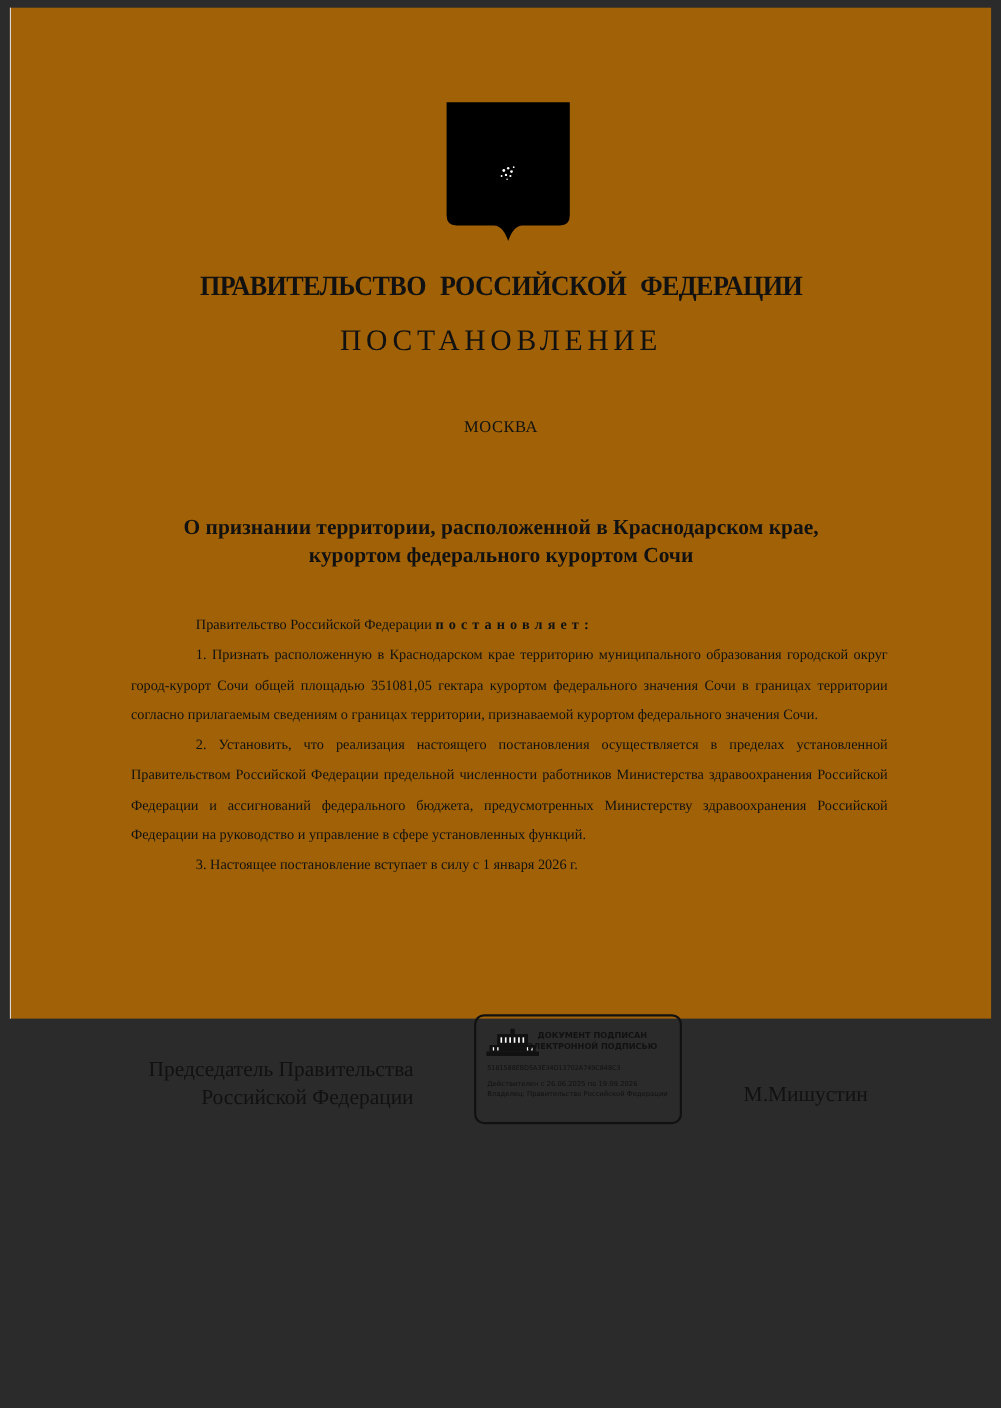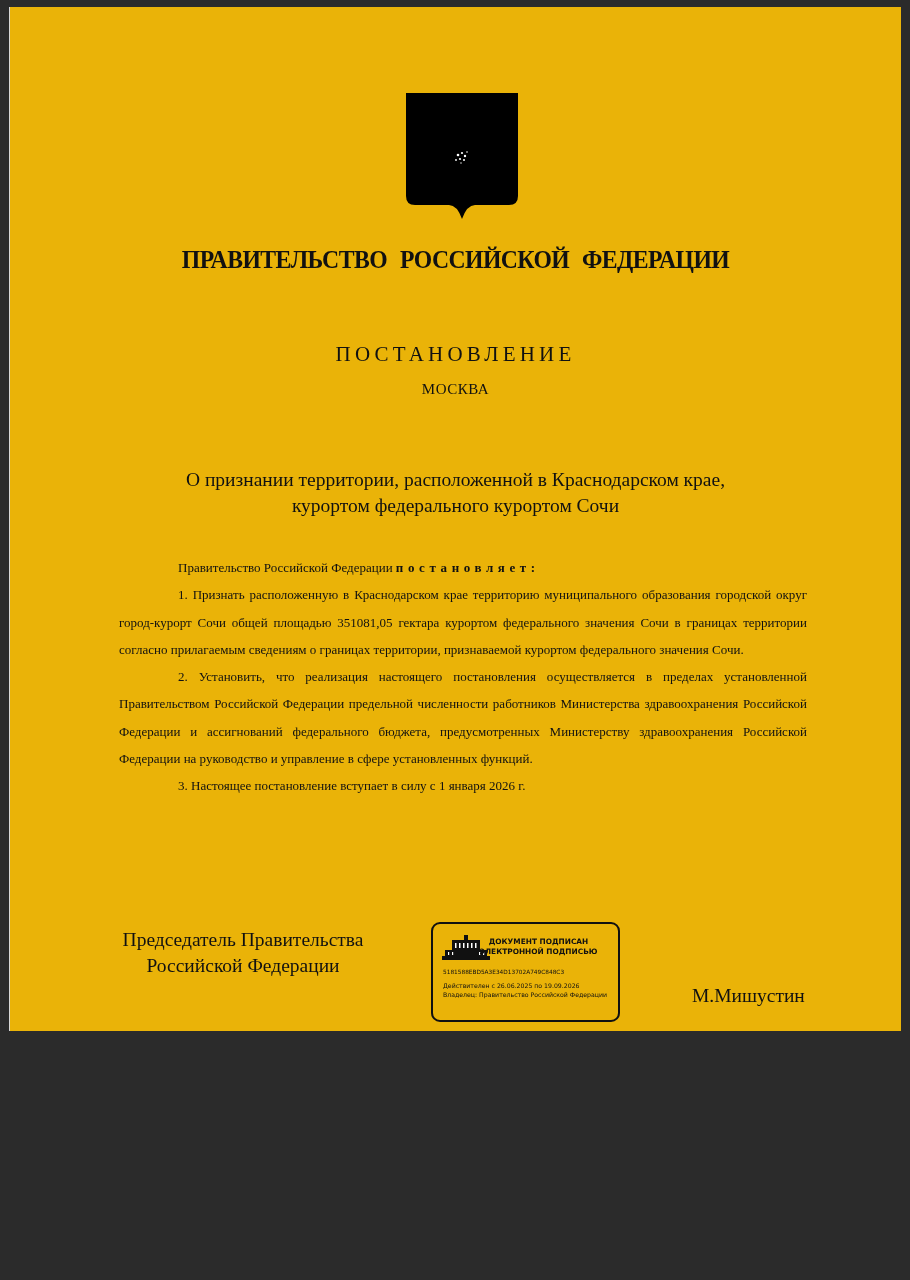--- a/index.html
+++ b/index.html
@@ -7,22 +7,22 @@
       width: 910px; height: 1280px;
       background: #2b2b2b;
       position: relative;
       overflow: hidden;
       font-family: "Liberation Serif", "DejaVu Serif", serif;
       color: #111;
     }
     .page {
       position: absolute;
       left: 9px; top: 7px;
-      width: 891px; height: 1024px;
-      background: #eab308;
+      width: 891px; height: 919px;
+      background: #a16207;
       border-left: 1px solid #d8d8d8;
     }
     .emblem {
       position: absolute;
       left: 395px; top: 85px;
       width: 114px; height: 128px;
     }
     .center {
       position: absolute;
       left: 0; width: 891px;
@@ -31,63 +31,61 @@
     .org-title {
       top: 238px;
       font-size: 25.5px;
       font-weight: bold;
       letter-spacing: -0.6px;
       word-spacing: 8px;
       transform: scaleX(0.93);
     }
     .doc-type {
       top: 287px;
-      font-size: 21px;
+      font-size: 27px;
       letter-spacing: 4.2px;
-      margin-top: 48px;
     }
     .doc-date {
       top: 331px;
       font-size: 21px;
     }
     .doc-city {
       top: 374px;
       font-size: 15px;
       letter-spacing: 0.5px;
     }
     .doc-subject {
       top: 460px;
       font-size: 19.5px;
-      font-weight: normal;
+      font-weight: bold;
       line-height: 26px;
     }
     .body-text {
       position: absolute;
       left: 109px; width: 688px;
       font-size: 13px;
       line-height: 27.3px;
       text-align: justify;
       font-family: Liberation Serif, serif;
     }
     .body-text p { margin: 0; text-indent: 59px; text-align-last: left; }
     .p-intro { top: 547px; }
     .emph { font-weight: bold; letter-spacing: 4.6px; }
     .sig-left {
       position: absolute;
-      left: 100px; top: 920px;
+      left: 100px; top: 953px;
       width: 266px;
-      text-align: center;
+      text-align: right;
       font-size: 19.5px;
       line-height: 26px;
     }
     .sig-right {
       position: absolute;
       left: 666px; top: 978px;
       font-size: 19.5px;
-      margin-left: 16px;
     }
     .stamp {
       position: absolute;
       left: 421px; top: 915px;
       width: 189px; height: 100px;
       border: 2.5px solid #111;
       border-radius: 9px;
       box-sizing: border-box;
       font-family: "DejaVu Sans", "Liberation Sans", sans-serif;
     }

